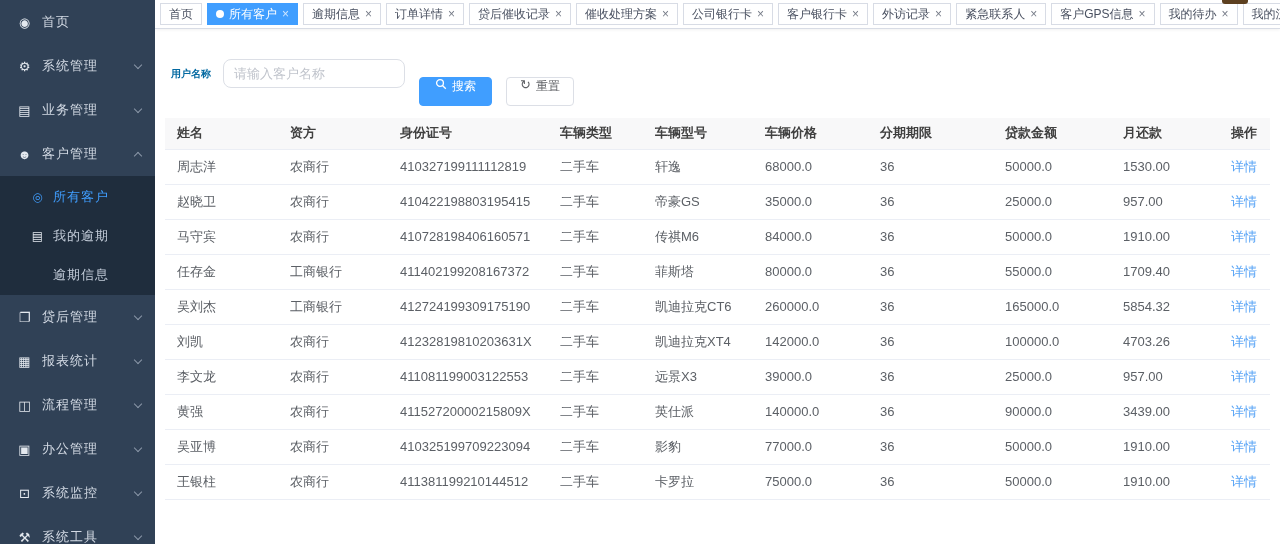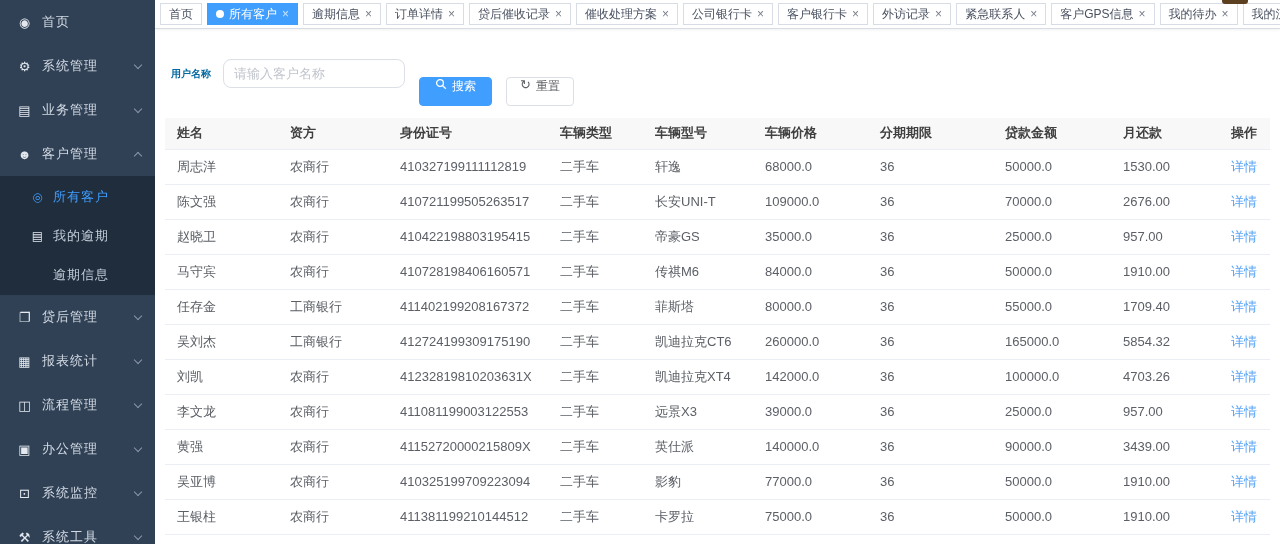--- a/index.html
+++ b/index.html
@@ -279,32 +279,20 @@
               <td>410327199111112819</td>
               <td>二手车</td>
               <td>轩逸</td>
               <td>68000.0</td>
               <td>36</td>
               <td>50000.0</td>
               <td>1530.00</td>
               <td class="col-action"><a class="link">详情</a></td>
             </tr>
 
-            <tr>
-              <td>陈文强</td>
-              <td>农商行</td>
-              <td>410721199505263517</td>
-              <td>二手车</td>
-              <td>长安UNI-T</td>
-              <td>109000.0</td>
-              <td>36</td>
-              <td>70000.0</td>
-              <td>2676.00</td>
-              <td class="col-action"><a class="link">详情</a></td>
-            </tr>
 
             <tr>
               <td>赵晓卫</td>
               <td>农商行</td>
               <td>410422198803195415</td>
               <td>二手车</td>
               <td>帝豪GS</td>
               <td>35000.0</td>
               <td>36</td>
               <td>25000.0</td>

